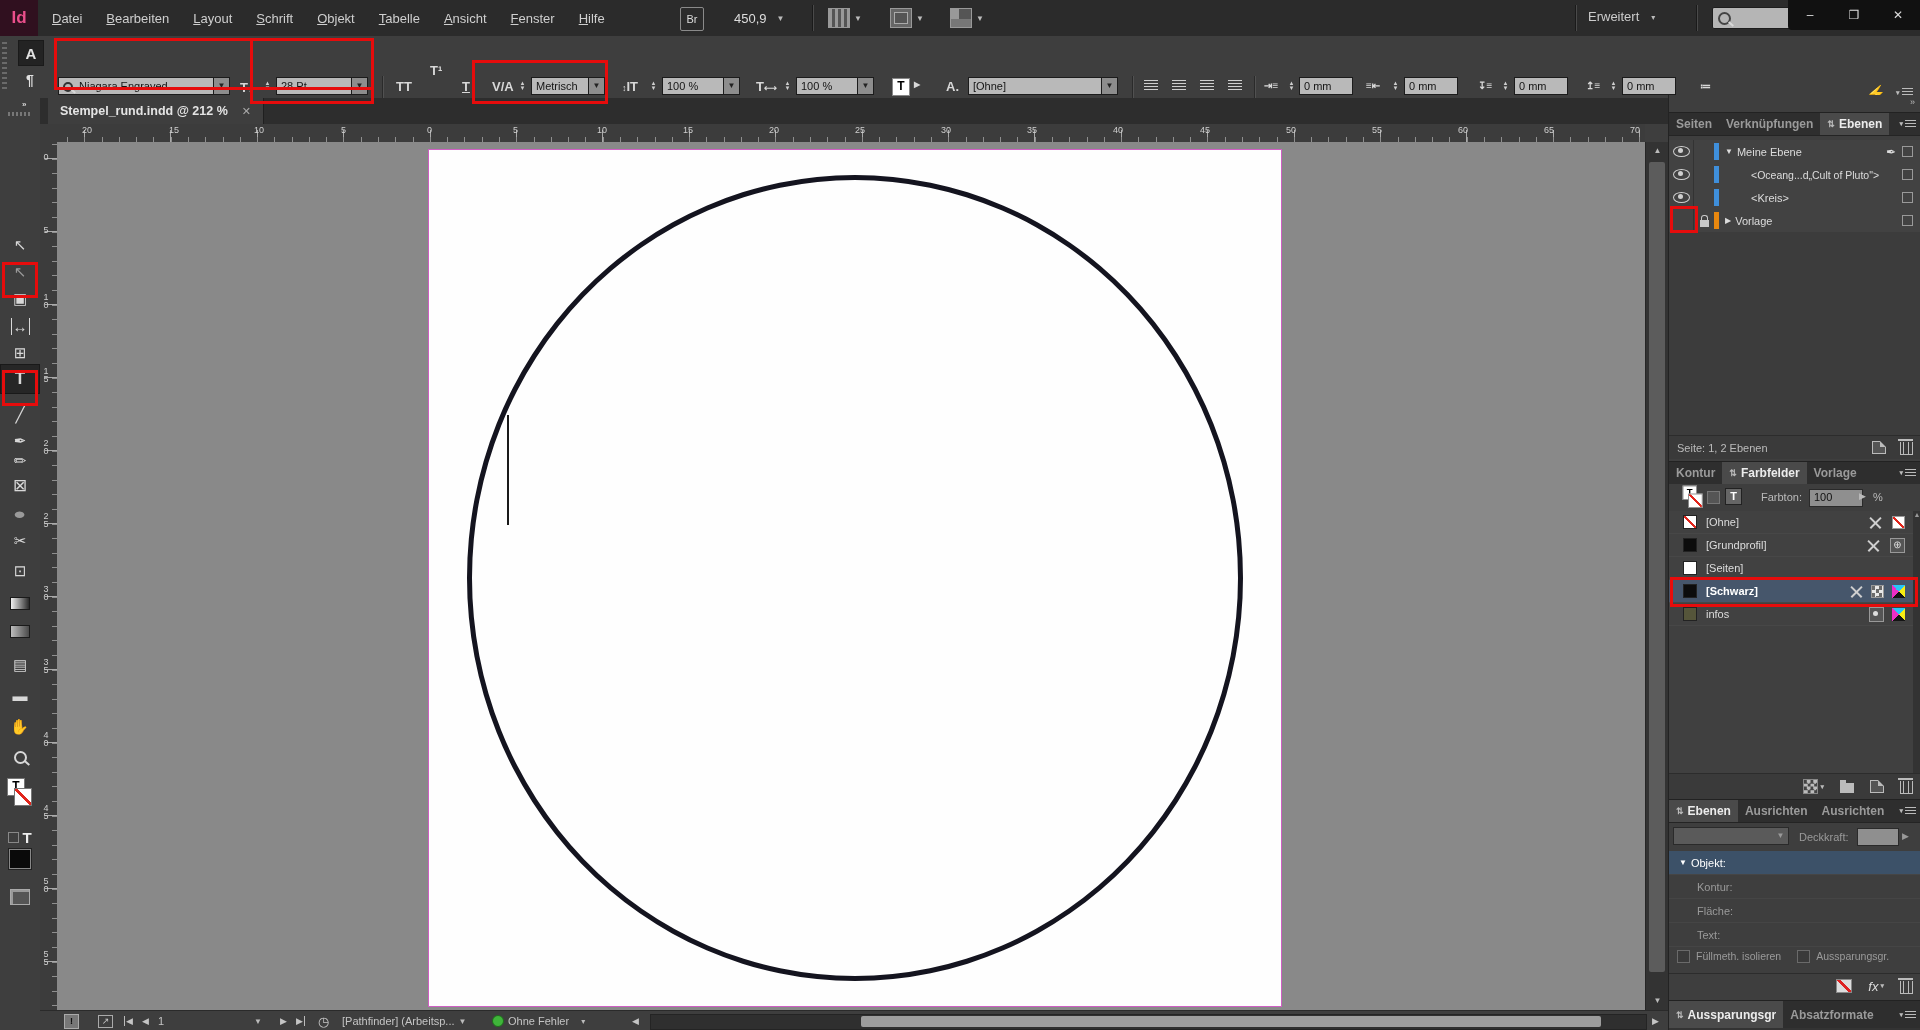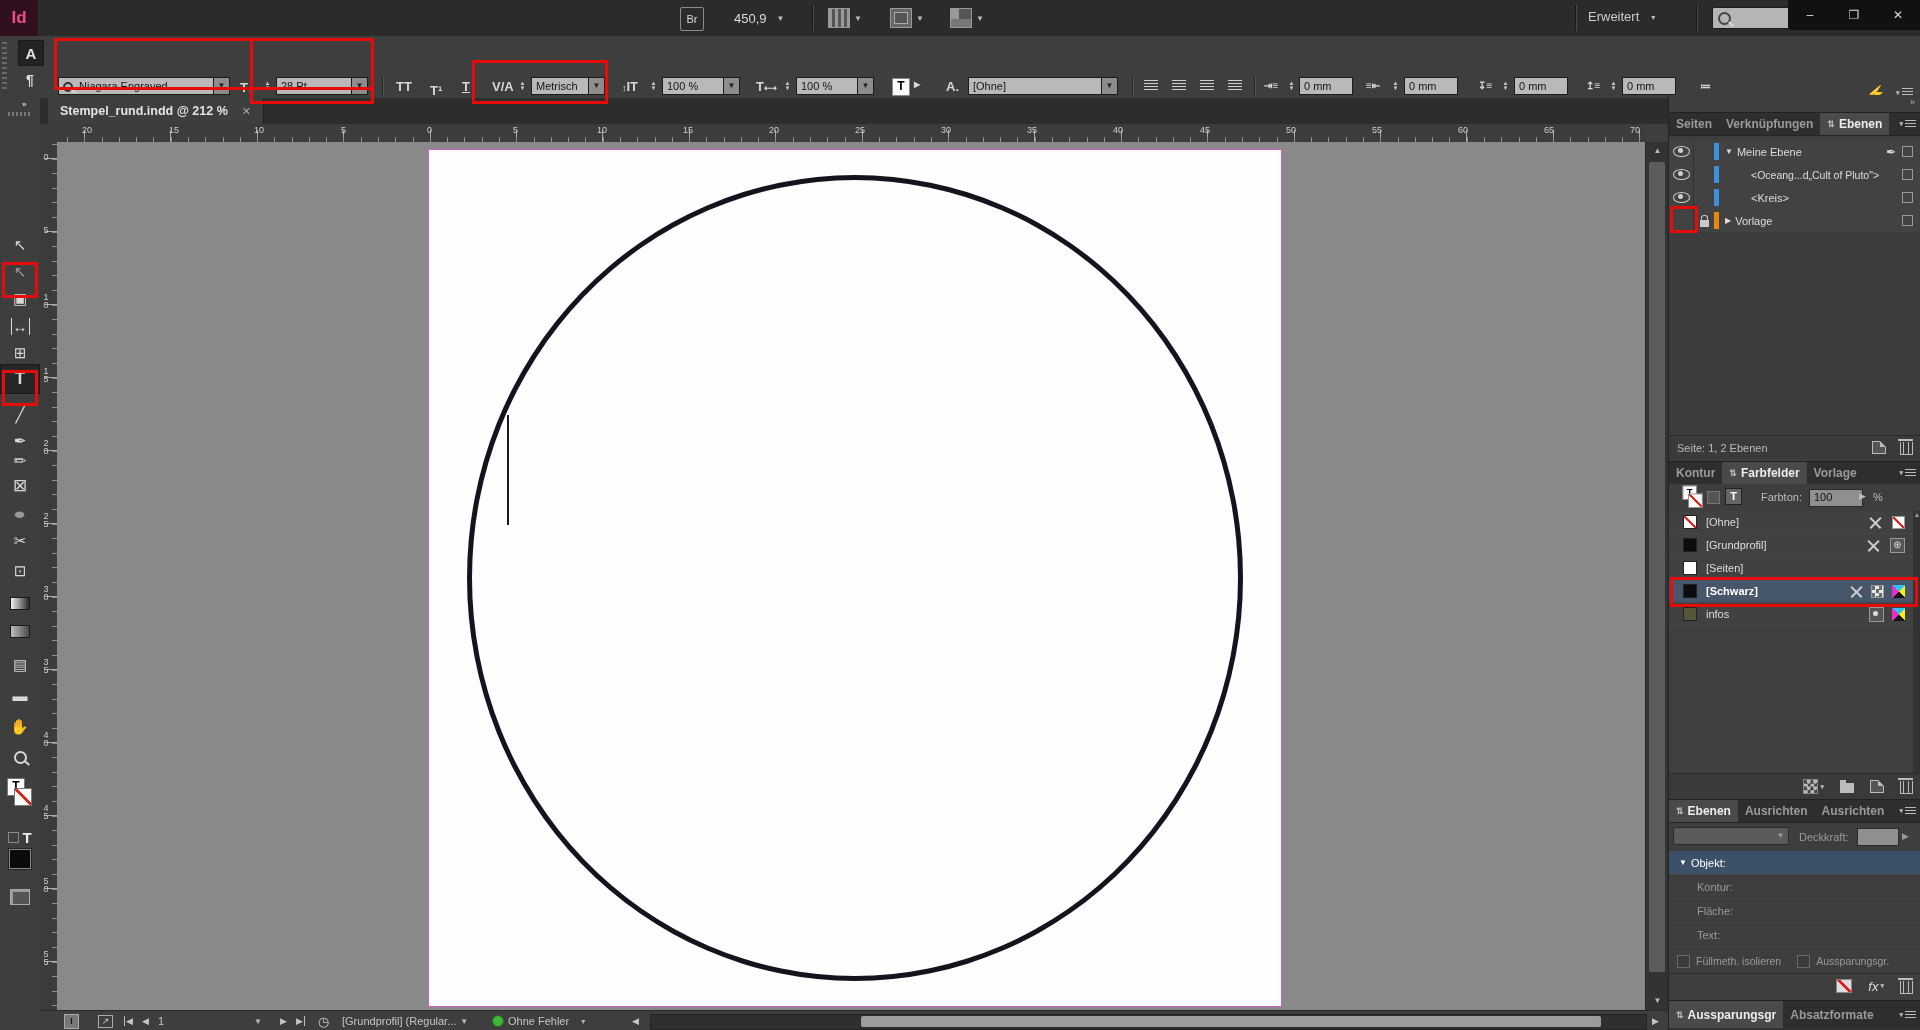--- a/index.html
+++ b/index.html
@@ -167,20 +167,31 @@
   .fxred{position:relative;width:14px;height:12px;background:#ddd;border:1px solid #888}
   .fxred::after{content:"";position:absolute;inset:0;background:linear-gradient(45deg,transparent 44%,#d22 44% 58%,transparent 58%)}
 </style>
 </head>
 <body>
 
 <div class="app">
 
   <div class="menubar">
     <div class="logo">Id</div>
+    <div class="menus">
+      <span class="mi">Datei</span>
+      <span class="mi">Bearbeiten</span>
+      <span class="mi">Layout</span>
+      <span class="mi">Schrift</span>
+      <span class="mi">Objekt</span>
+      <span class="mi">Tabelle</span>
+      <span class="mi">Ansicht</span>
+      <span class="mi">Fenster</span>
+      <span class="mi">Hilfe</span>
+    </div>
     <div class="brbtn">Br</div>
     <div class="zoomdd">
       <span>450,9</span>
       <span class="ddv">▼</span>
     </div>
     <div class="mbsep" style="left:812px"></div>
     <div class="mbicon" style="left:828px">
       <span class="icbox film"></span>
         <span class="ddv">▼</span>
     </div>
@@ -234,21 +245,21 @@
         <span>▲</span>
         <span>▼</span>
       </div>
     <div class="fld" style="left:276px;top:66px;width:92px">
       <span>19 Pt</span><span class="dda">▼</span>
     </div>
 
     <div class="cbsep" style="left:382px"></div>
 
     <div class="glyph" style="left:396px;top:43px">TT</div>
-    <div class="glyph" style="left:430px;top:47px">T¹</div>
+    <div class="glyph" style="left:430px;top:27px">T¹</div>
     <div class="glyph" style="left:462px;top:43px;text-decoration:underline">T</div>
     <div class="glyph" style="left:396px;top:68px">Tт</div>
     <div class="glyph" style="left:430px;top:68px">T₂</div>
     <div class="glyph" style="left:462px;top:68px">Ŧ</div>
 
     <div class="glyph" style="left:492px;top:43px">V/A</div>
     <div class="stp" style="left:517px;top:41px">
         <span>▲</span>
         <span>▼</span>
       </div>
@@ -544,21 +555,21 @@
     <div class="sb" style="left:240px">
         <span style="font-size:9px">▶</span>
       </div>
     <div class="sb" style="left:256px">
         <span style="border-right:1px solid #bbb;padding-right:1px;font-size:9px">▶</span>
       </div>
     <div class="sb" style="left:278px">
         <span style="font-size:13px">◷</span>
       </div>
     <div class="sb" style="left:302px">
-      <span>[Grundprofil] (Regular...</span>
+      <span>[Pathfinder] (Arbeitsp...</span>
       <span class="ddv">▼</span>
     </div>
     <div class="sb" style="left:452px">
       <span class="dot"></span>
       <span>Ohne Fehler</span>
       <span class="ddv" style="margin-left:8px">▾</span>
     </div>
     <div class="sb" style="left:592px">
         <span style="font-size:9px">◀</span>
       </div>
@@ -733,21 +744,21 @@
     </div>
     <div class="frow" style="top:780px;padding-left:28px">
         <span class="fxdim">Kontur:</span>
       </div>
     <div class="frow" style="top:804px;padding-left:28px">
         <span class="fxdim">Fläche:</span>
       </div>
     <div class="frow" style="top:828px;padding-left:28px">
         <span class="fxdim">Text:</span>
       </div>
-    <div style="position:absolute;left:0;top:855px;width:252px;height:22px;display:flex;align-items:center;gap:6px;padding-left:8px;box-sizing:border-box">
+    <div style="position:absolute;left:0;top:855px;width:252px;height:22px;display:flex;gap:6px;padding-left:8px;box-sizing:border-box">
       <span class="cb"></span>
       <span class="fxdim" style="font-size:10.5px">Füllmeth. isolieren</span>
       <span class="cb" style="margin-left:10px"></span>
       <span class="fxdim" style="font-size:10.5px">Aussparungsgr.</span>
     </div>
     <div class="pstat" style="top:878px;height:25px;background:#3e3e3e">
       <span style="margin-left:auto;display:flex;gap:16px;align-items:center">
         <span class="fxred"></span>
         <span style="display:flex;align-items:center;gap:2px;color:#ddd;font-style:italic;font-size:13px">
             <span>fx</span>

